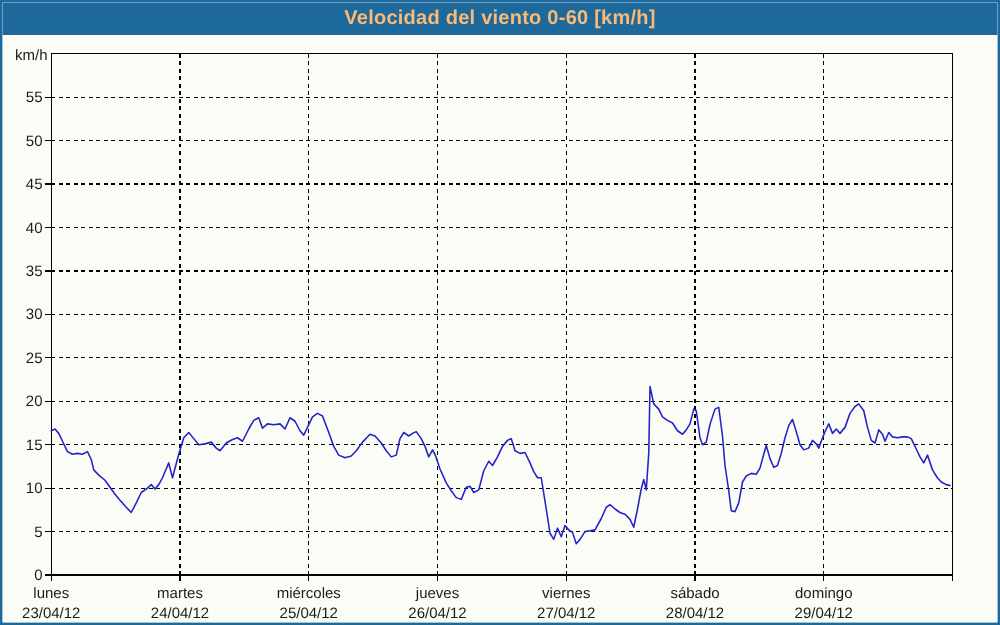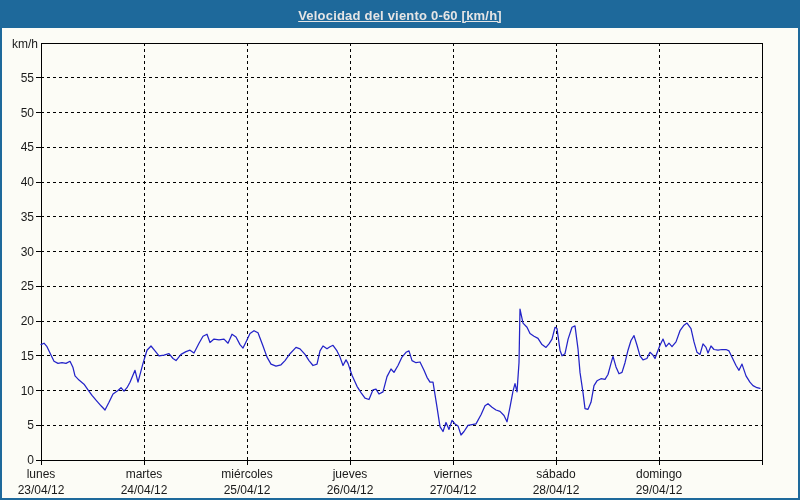--- a/index.html
+++ b/index.html
@@ -7,21 +7,21 @@
     width:800px;height:500px;box-sizing:border-box;
     border:2px solid #1e699b;background:#fcfcf6;
     font-family:"Liberation Sans", sans-serif;
     position:relative;overflow:hidden;
   }
   .titlebar{
     height:26px;background:#1e699b;
     display:flex;align-items:center;justify-content:center;
   }
   .titlebar span{
-    color:#e5e5e5;font-size:13px;font-weight:bold;letter-spacing:0.2px;text-decoration:underline;
+    color:#fdba74;font-size:16px;font-weight:bold;letter-spacing:0.2px;
   }
   .chart-area{position:relative;width:796px;height:470px;background:#fcfcf6;}
   svg{display:block;}
   .axis-text{
     font-family:"Liberation Sans", sans-serif;
     font-size:12px;fill:#1a1a1a;
   }
 </style>
 </head>
 <body>

